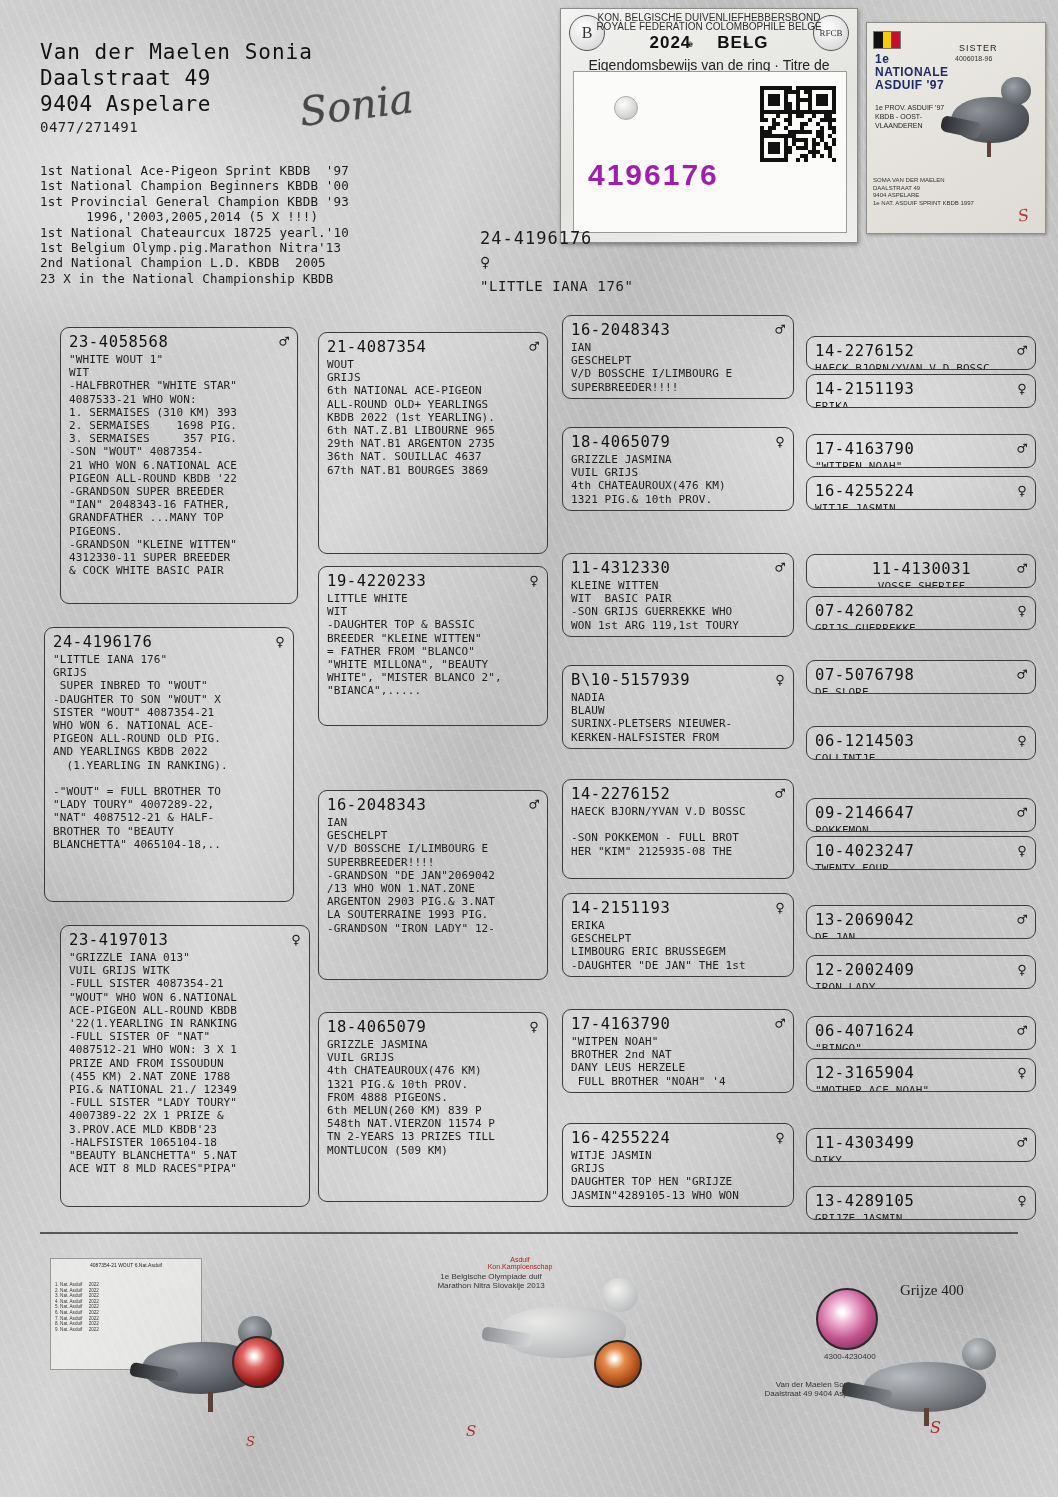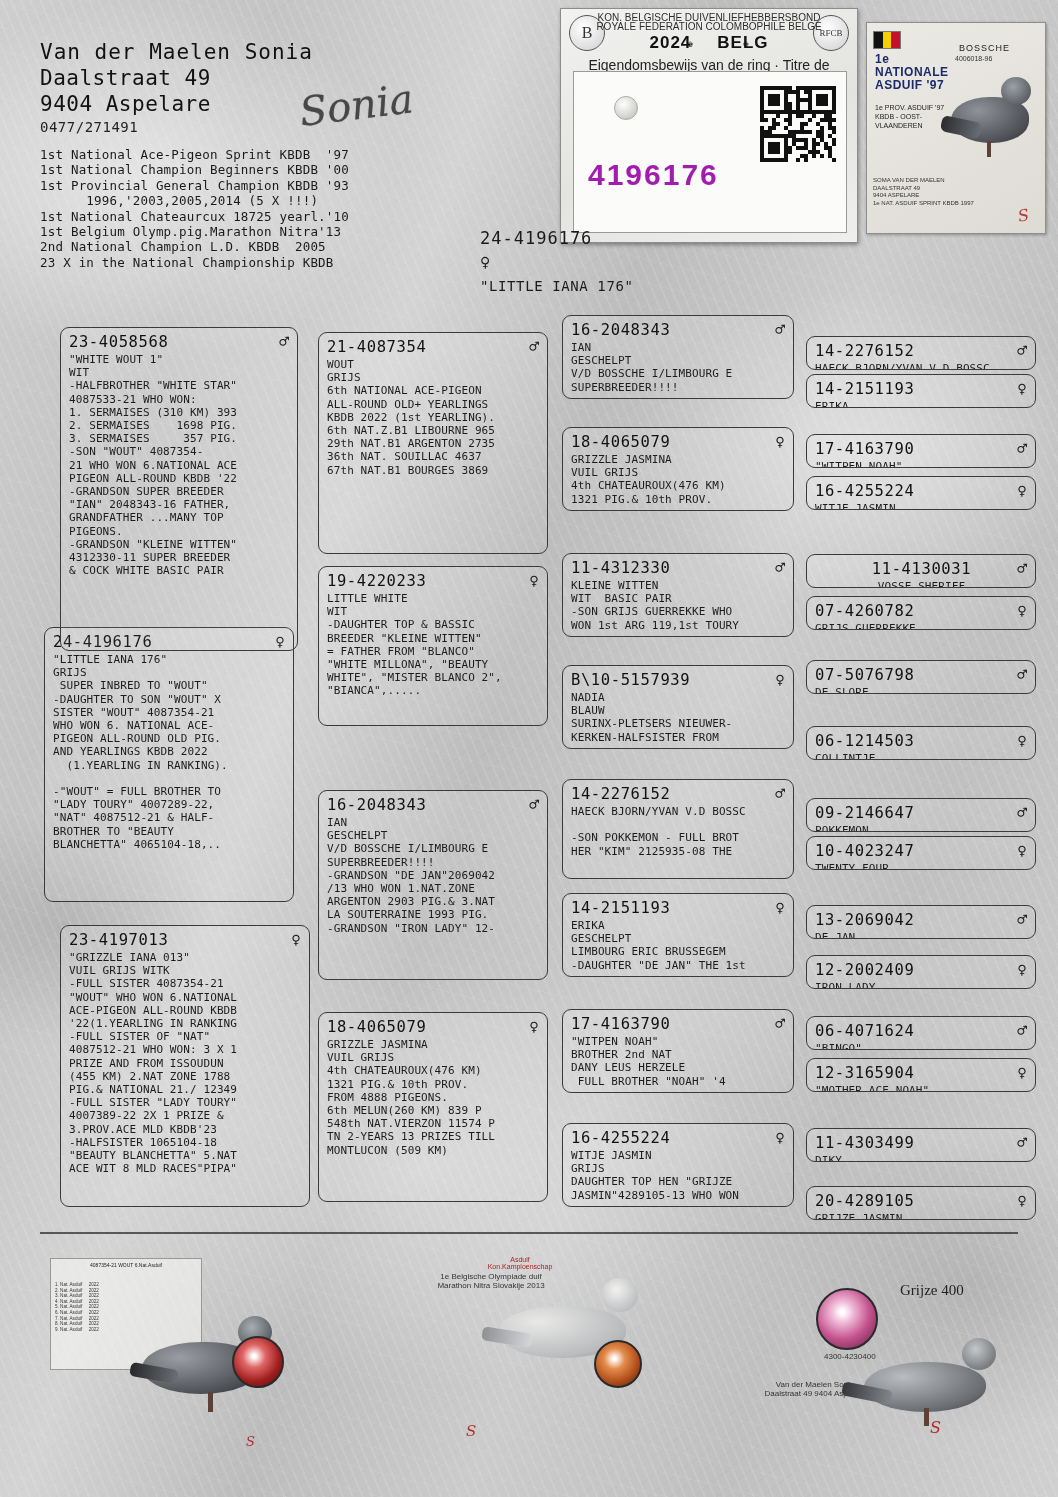--- a/index.html
+++ b/index.html
@@ -28,21 +28,21 @@
       repeating-linear-gradient(14deg, rgba(255,255,255,.07) 0 1px, rgba(0,0,0,0) 1px 23px);
     mix-blend-mode:overlay;
   }
   .sheet{position:absolute;inset:0;}
 
   
   #owner-block{position:absolute;left:40px;top:40px;width:420px;}
   #owner-name{font-size:21px;letter-spacing:1px;color:#111;}
   #owner-addr1,#owner-addr2{font-size:21px;letter-spacing:.5px;color:#111;margin-top:2px;}
   #owner-phone{font-size:14px;letter-spacing:.5px;margin-top:3px;color:#222;}
-  #palmares{margin-top:12px;font-size:12.5px;line-height:15.4px;letter-spacing:.2px;color:#1a1a1a;}
+  #palmares{margin-top:28px;font-size:12.5px;line-height:15.4px;letter-spacing:.2px;color:#1a1a1a;}
   #palmares div{white-space:pre;}
 
   .signature{
     position:absolute;left:300px;top:78px;width:180px;height:60px;
     font-family:"DejaVu Serif", serif;font-style:italic;font-size:40px;
     color:#2a2a2a;transform:rotate(-7deg);opacity:.82;
     text-shadow:0 0 1px rgba(0,0,0,.5);
   }
 
   
@@ -403,21 +403,21 @@
           <i style="left: 72px; top: 72px; width: 4px; height: 4px;"></i>
         </div>
       <div id="ring-number">4196176</div>
     </div>
   </div>
 
   <div id="diploma">
     <div class="flag"></div>
     <div class="ttl">1e NATIONALE ASDUIF '97</div>
     <div class="sub">1e PROV. ASDUIF '97 KBDB - OOST-VLAANDEREN</div>
-    <div class="rname">BOSSCHE</div>
+    <div class="rname">SISTER</div>
     <div class="rnum">4006018-96</div>
     <div class="bird">
       <div class="body"></div>
         <div class="tail"></div>
         <div class="head"></div>
         <div class="leg"></div>
     </div>
     <div class="info">
         <div>SOMA VAN DER MAELEN</div>
         <div>DAALSTRAAT 49</div>
@@ -446,21 +446,21 @@
 PIGEON ALL-ROUND OLD PIG.
 AND YEARLINGS KBDB 2022
   (1.YEARLING IN RANKING).
 
 -"WOUT" = FULL BROTHER TO
 "LADY TOURY" 4007289-22,
 "NAT" 4087512-21 &amp; HALF-
 BROTHER TO "BEAUTY
 BLANCHETTA" 4065104-18,..</div>
       </div>
-      <div class="box" style="left: 60px; top: 327px; width: 238px; height: 324px;">
+      <div class="box" style="left: 60px; top: 327px; width: 238px; height: 277px;">
         <div class="ring">23-4058568</div>
         <div class="sex">♂</div>
         <div class="txt">"WHITE WOUT 1"
 WIT
 -HALFBROTHER "WHITE STAR"
 4087533-21 WHO WON:
 1. SERMAISES (310 KM) 393
 2. SERMAISES    1698 PIG.
 3. SERMAISES     357 PIG.
 -SON "WOUT" 4087354-
@@ -679,21 +679,21 @@
         <div class="ring">12-3165904</div>
         <div class="sex f">♀</div>
         <div class="txt">"MOTHER ACE-NOAH"</div>
       </div>
       <div class="box" style="left: 806px; top: 1128px; width: 230px; height: 34px;">
         <div class="ring">11-4303499</div>
         <div class="sex">♂</div>
         <div class="txt">DIKY</div>
       </div>
       <div class="box" style="left: 806px; top: 1186px; width: 230px; height: 34px;">
-        <div class="ring">20-4289105</div>
+        <div class="ring">13-4289105</div>
         <div class="sex f">♀</div>
         <div class="txt">GRIJZE JASMIN</div>
       </div>
     </div>
 
   <div id="divider"></div>
 
   <div id="cert-block">
     <div class="ch">4087354-21
 WOUT

